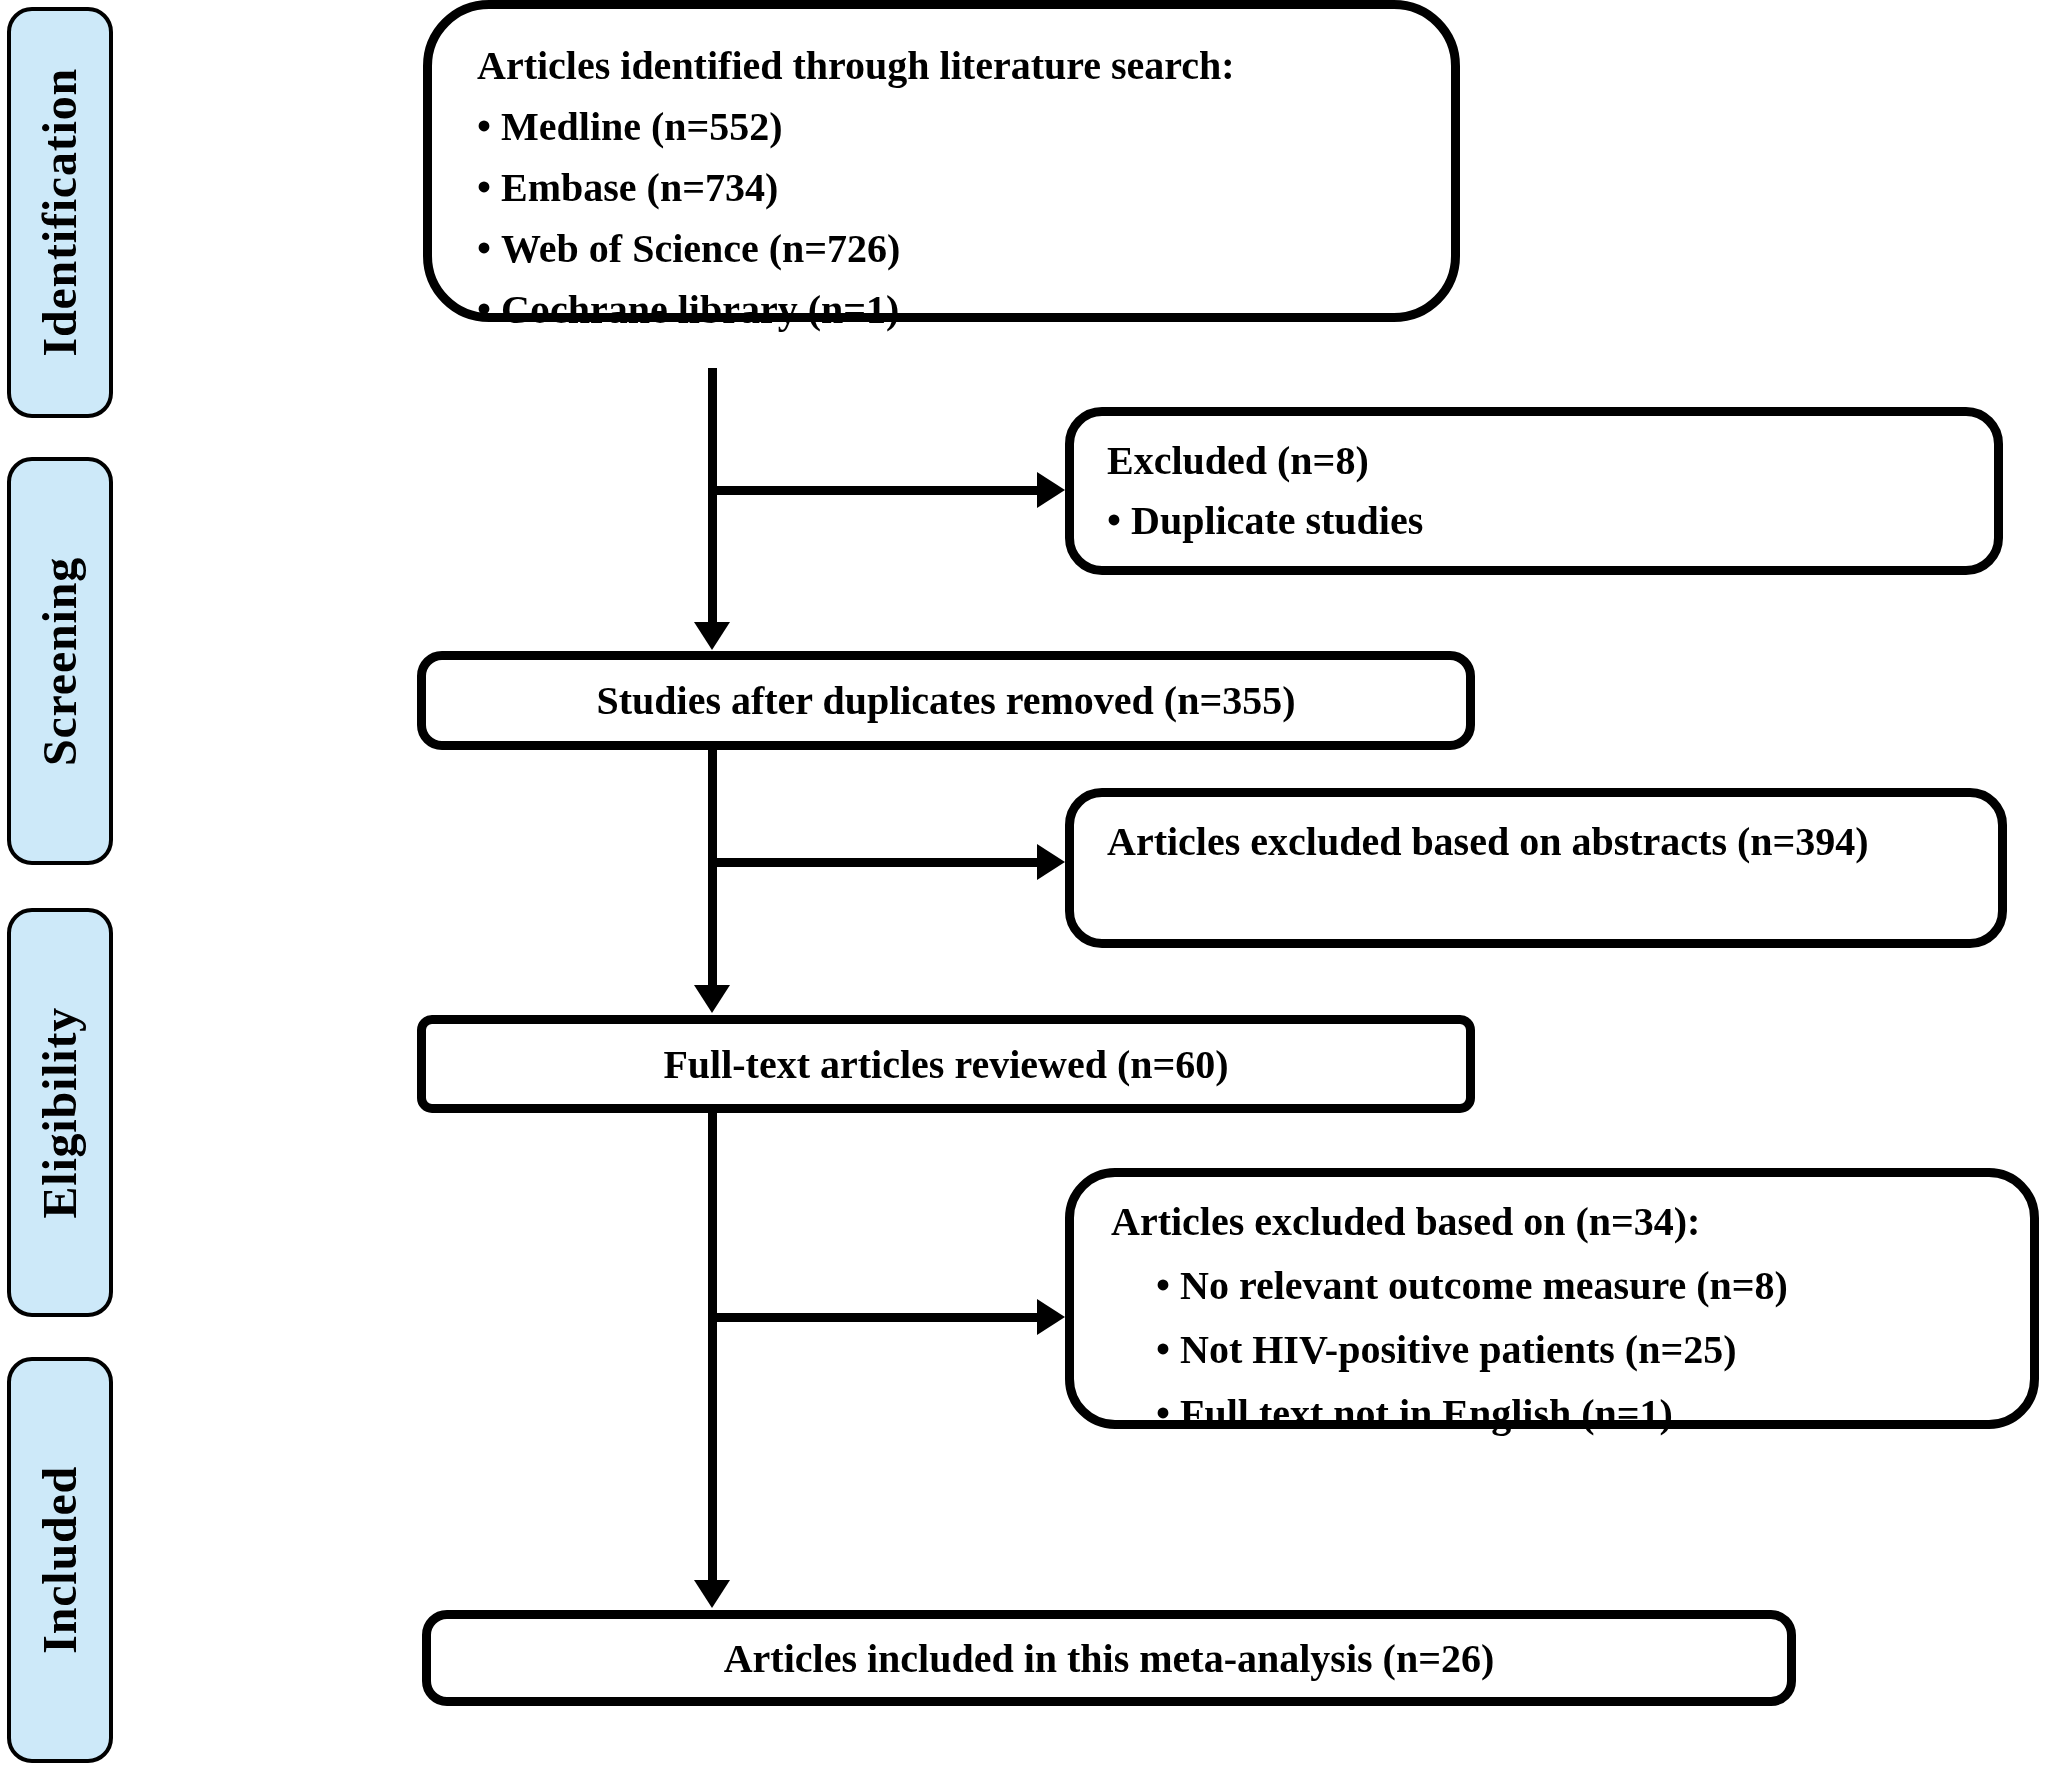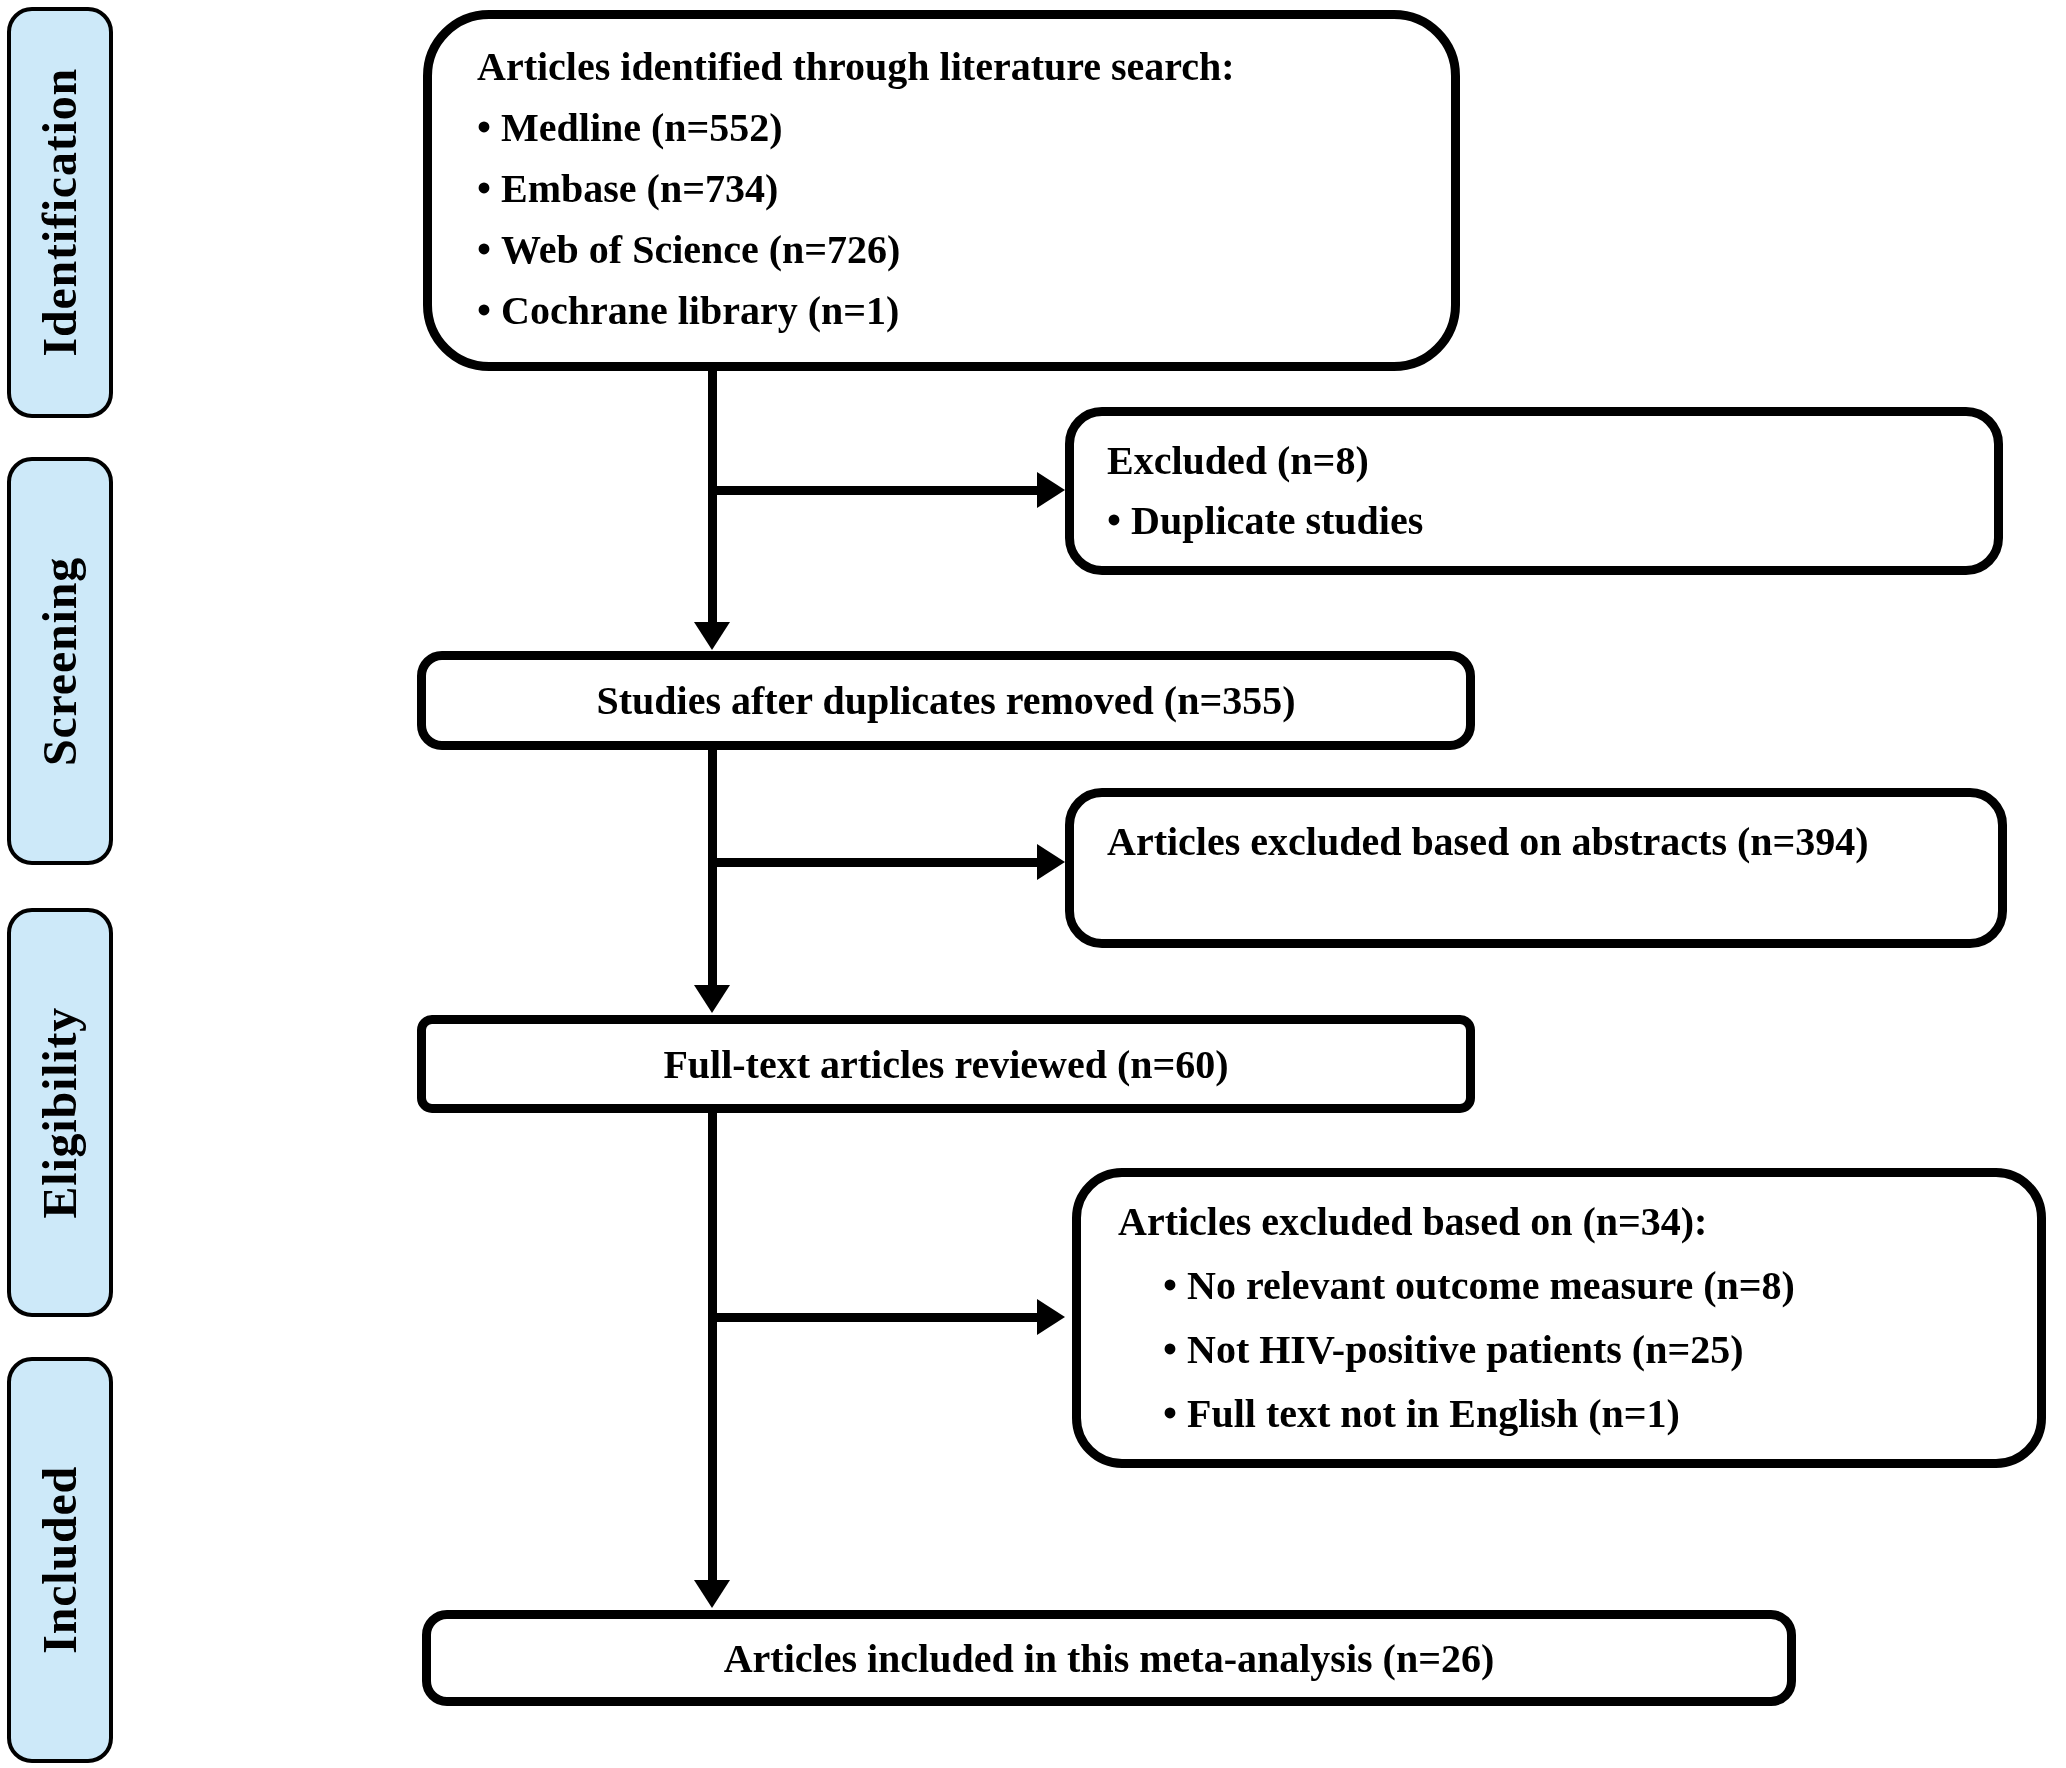--- a/index.html
+++ b/index.html
@@ -48,23 +48,23 @@
     font-size: 40px;
     line-height: 61px;
   }
   .flow-box.centered {
     display: flex;
     align-items: center;
     justify-content: center;
     text-align: center;
   }
   #box-identified {
-    left: 423px; top: 10px; width: 1037px; height: 361px;
+    left: 423px; top: 0; width: 1037px; height: 322px;
     border-radius: 66px;
-    padding: 17px 33px 0 45px;
+    padding: 26px 33px 0 45px;
   }
   #box-excluded-duplicates {
     left: 1065px; top: 407px; width: 938px; height: 168px;
     border-radius: 37px;
     padding: 15px 25px 0 33px;
     line-height: 60px;
   }
   #box-after-duplicates {
     left: 417px; top: 651px; width: 1058px; height: 99px;
     border-radius: 25px;
@@ -73,25 +73,24 @@
     left: 1065px; top: 788px; width: 942px; height: 160px;
     border-radius: 37px;
     padding: 15px 95px 0 33px;
     line-height: 60px;
   }
   #box-full-text {
     left: 417px; top: 1015px; width: 1058px; height: 98px;
     border-radius: 15px;
   }
   #box-excluded-full-text {
-    left: 1065px; top: 1168px; width: 974px; height: 300px;
+    left: 1065px; top: 1168px; width: 974px; height: 261px;
     border-radius: 50px;
     padding: 13.2px 25px 0 37px;
     line-height: 64px;
-    margin-left: 7px;
   }
   #box-included {
     left: 422px; top: 1610px; width: 1374px; height: 96px;
     border-radius: 25px;
   }
   .bullet-line::before { content: "\2022\00a0"; }
   .indented .bullet-line { padding-left: 45px; }
 
   
   .line {

